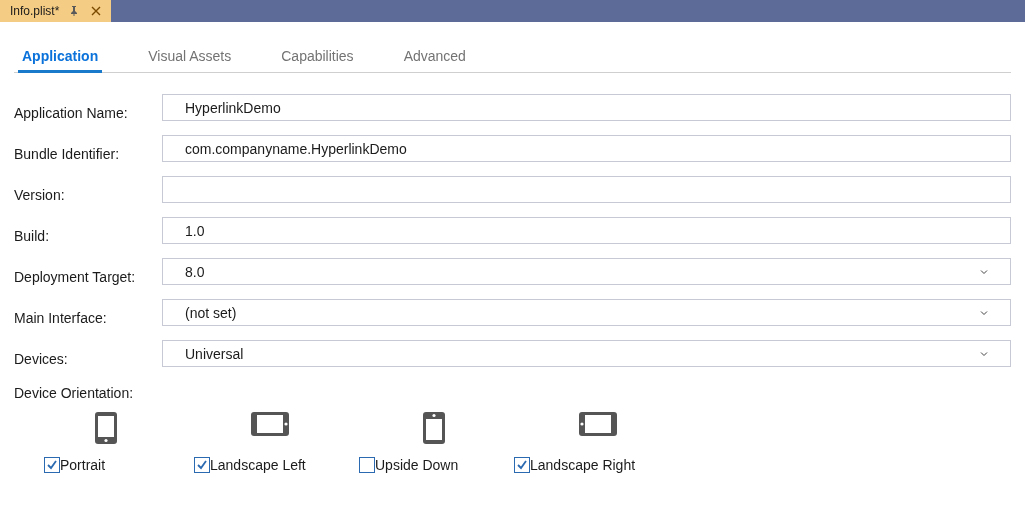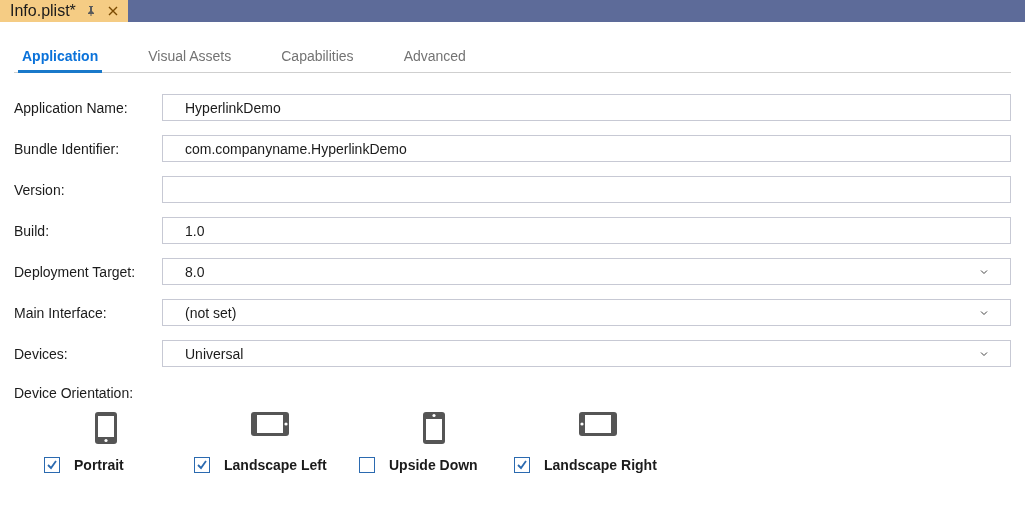--- a/index.html
+++ b/index.html
@@ -16,21 +16,21 @@
     height: 22px;
     background: #5d6b99;
     display: flex;
     align-items: stretch;
   }
   .tab-file {
     background: #f5cc84;
     display: flex;
     align-items: center;
     padding: 0 8px 0 10px;
-    font-size: 16px;
+    font-size: 12px;
     color: #1b1b1b;
     gap: 8px;
   }
   .tab-file .icon-btn {
     display: inline-flex;
     align-items: center;
     justify-content: center;
     width: 14px;
     height: 14px;
     cursor: pointer;
@@ -61,21 +61,21 @@
     position: absolute;
     left: -2px; right: -2px; bottom: -1px;
     height: 3px;
     background: #1979ca;
   }
   .form {
     padding-top: 14px;
   }
   .row {
     display: flex;
-    align-items: center;
+    align-items: flex-end;
     padding: 7px 0;
     gap: 10px;
   }
   .label {
     width: 138px;
     font-size: 14px;
     color: #1b1b1b;
     flex-shrink: 0;
   }
   .field, .dropdown {
@@ -120,24 +120,23 @@
     display: flex;
     justify-content: center;
   }
   .orient-checks {
     display: flex;
     align-items: center;
   }
   .chk {
     display: flex;
     align-items: flex-end;
-    gap: 14px;
-    font-size: 14px;
-    cursor: pointer;
-    font-weight: bold;
+    gap: 0;
+    font-size: 14px;
+    cursor: pointer;
   }
   .chk-box {
     width: 16px; height: 16px;
     border: 1.5px solid #2b6ab0;
     display: inline-flex;
     align-items: center;
     justify-content: center;
     background: #fff;
   }
   .chk-box svg { display: block; }

